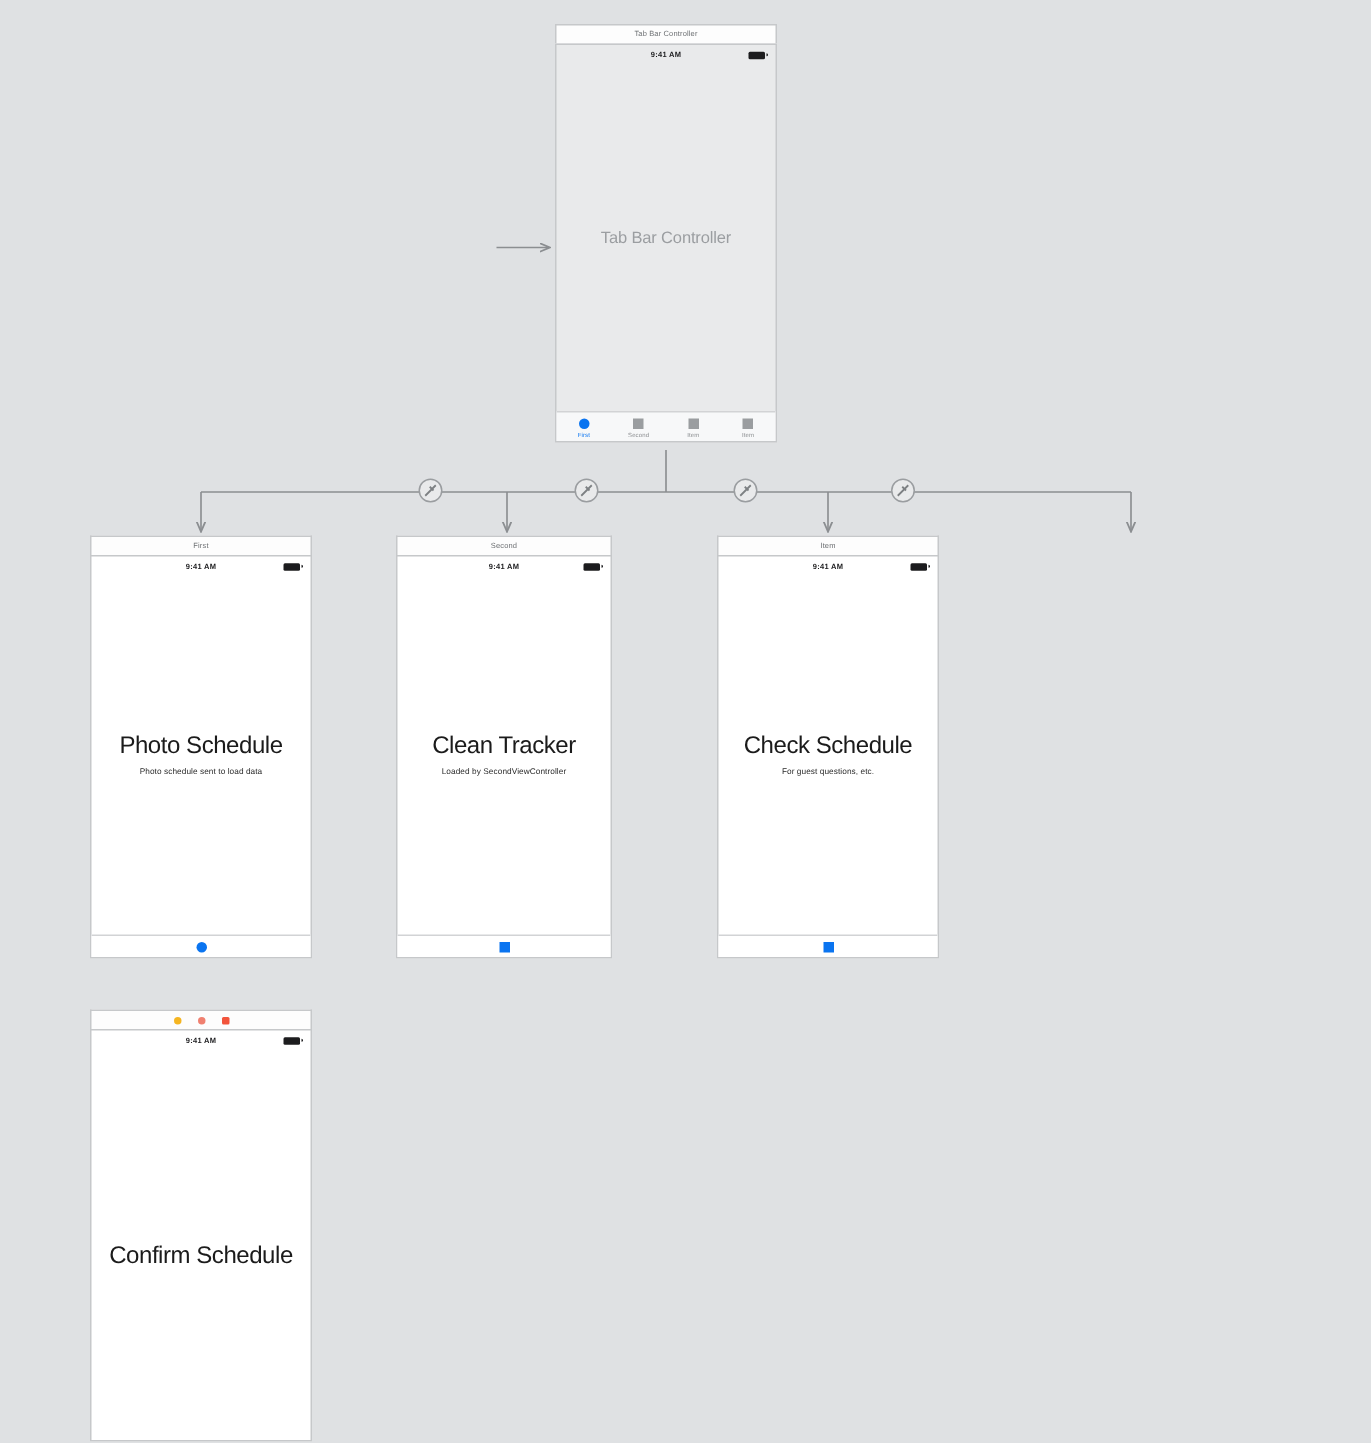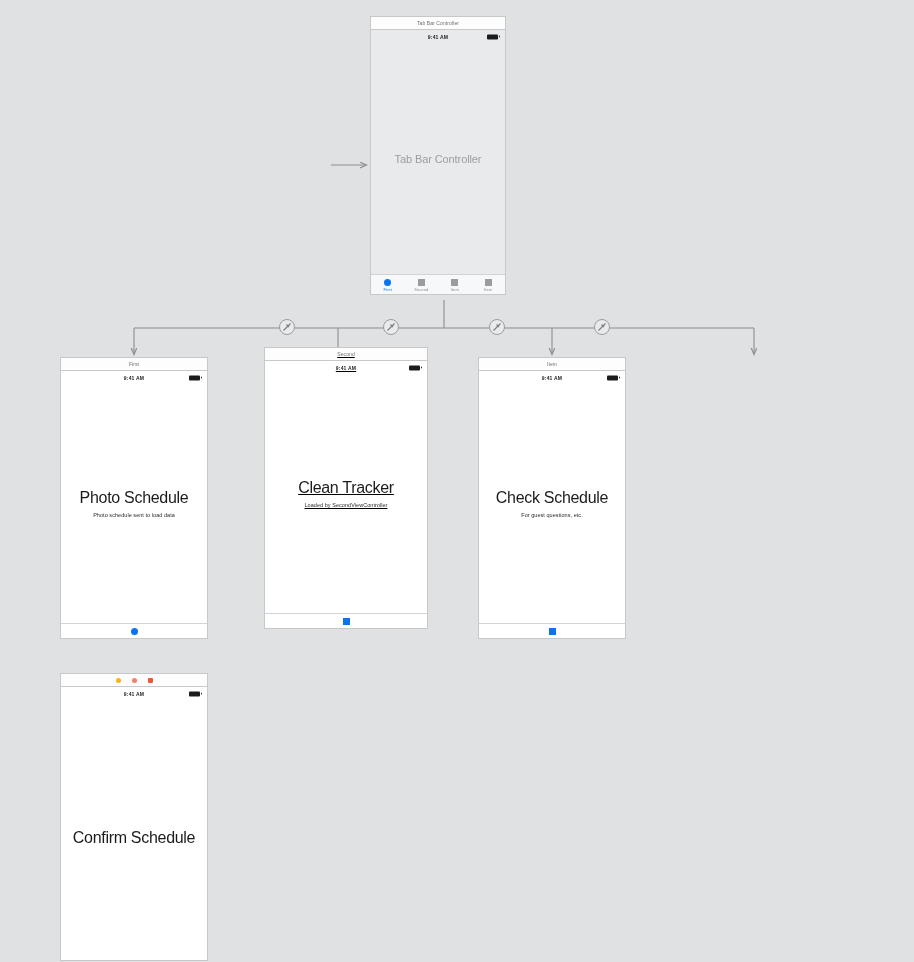--- a/index.html
+++ b/index.html
@@ -231,21 +231,21 @@
         <line x1="496.5" y1="324.5" x2="499" y2="327" stroke="#7d8083" stroke-width="1.2"></line>
       </g>
       <g>
         <circle cx="602" cy="327" r="7.5" fill="#e9eaeb" stroke="#9a9da0" stroke-width="1"></circle>
         <line x1="598.5" y1="330.5" x2="605.5" y2="323.5" stroke="#7d8083" stroke-width="1.2"></line>
         <line x1="601.5" y1="324.5" x2="604" y2="327" stroke="#7d8083" stroke-width="1.2"></line>
       </g>
     </g>
   </svg>
 
-  <div class="scene" style="left:370px; top:16px; width:136px;">
+  <div class="scene" style="left:370px; top:16px; width:148px;">
     <div class="scene-title">Tab Bar Controller</div>
     <div class="device gray" style="height:266px;">
       <div class="statusbar">
         <span class="status-time">9:41 AM</span>
         <span class="battery"></span>
       </div>
       <div class="screen-body">
         <div class="placeholder-label">Tab Bar Controller</div>
       </div>
       <div class="tabbar">
@@ -279,21 +279,21 @@
       <div class="screen-body">
         <div class="headline">Photo Schedule</div>
         <div class="subline">Photo schedule sent to load data</div>
       </div>
       <div class="footbar">
         <span class="foot-marker circle"></span>
       </div>
     </div>
   </div>
 
-  <div class="scene" style="left:264px; top:347px; width:164px;text-decoration:underline;">
+  <div class="scene" style="left:264px; top:357px; width:144px;">
     <div class="scene-title">Second</div>
     <div class="device" style="height:269px;">
       <div class="statusbar">
         <span class="status-time">9:41 AM</span>
         <span class="battery"></span>
       </div>
       <div class="screen-body">
         <div class="headline">Clean Tracker</div>
         <div class="subline">Loaded by SecondViewController</div>
       </div>

